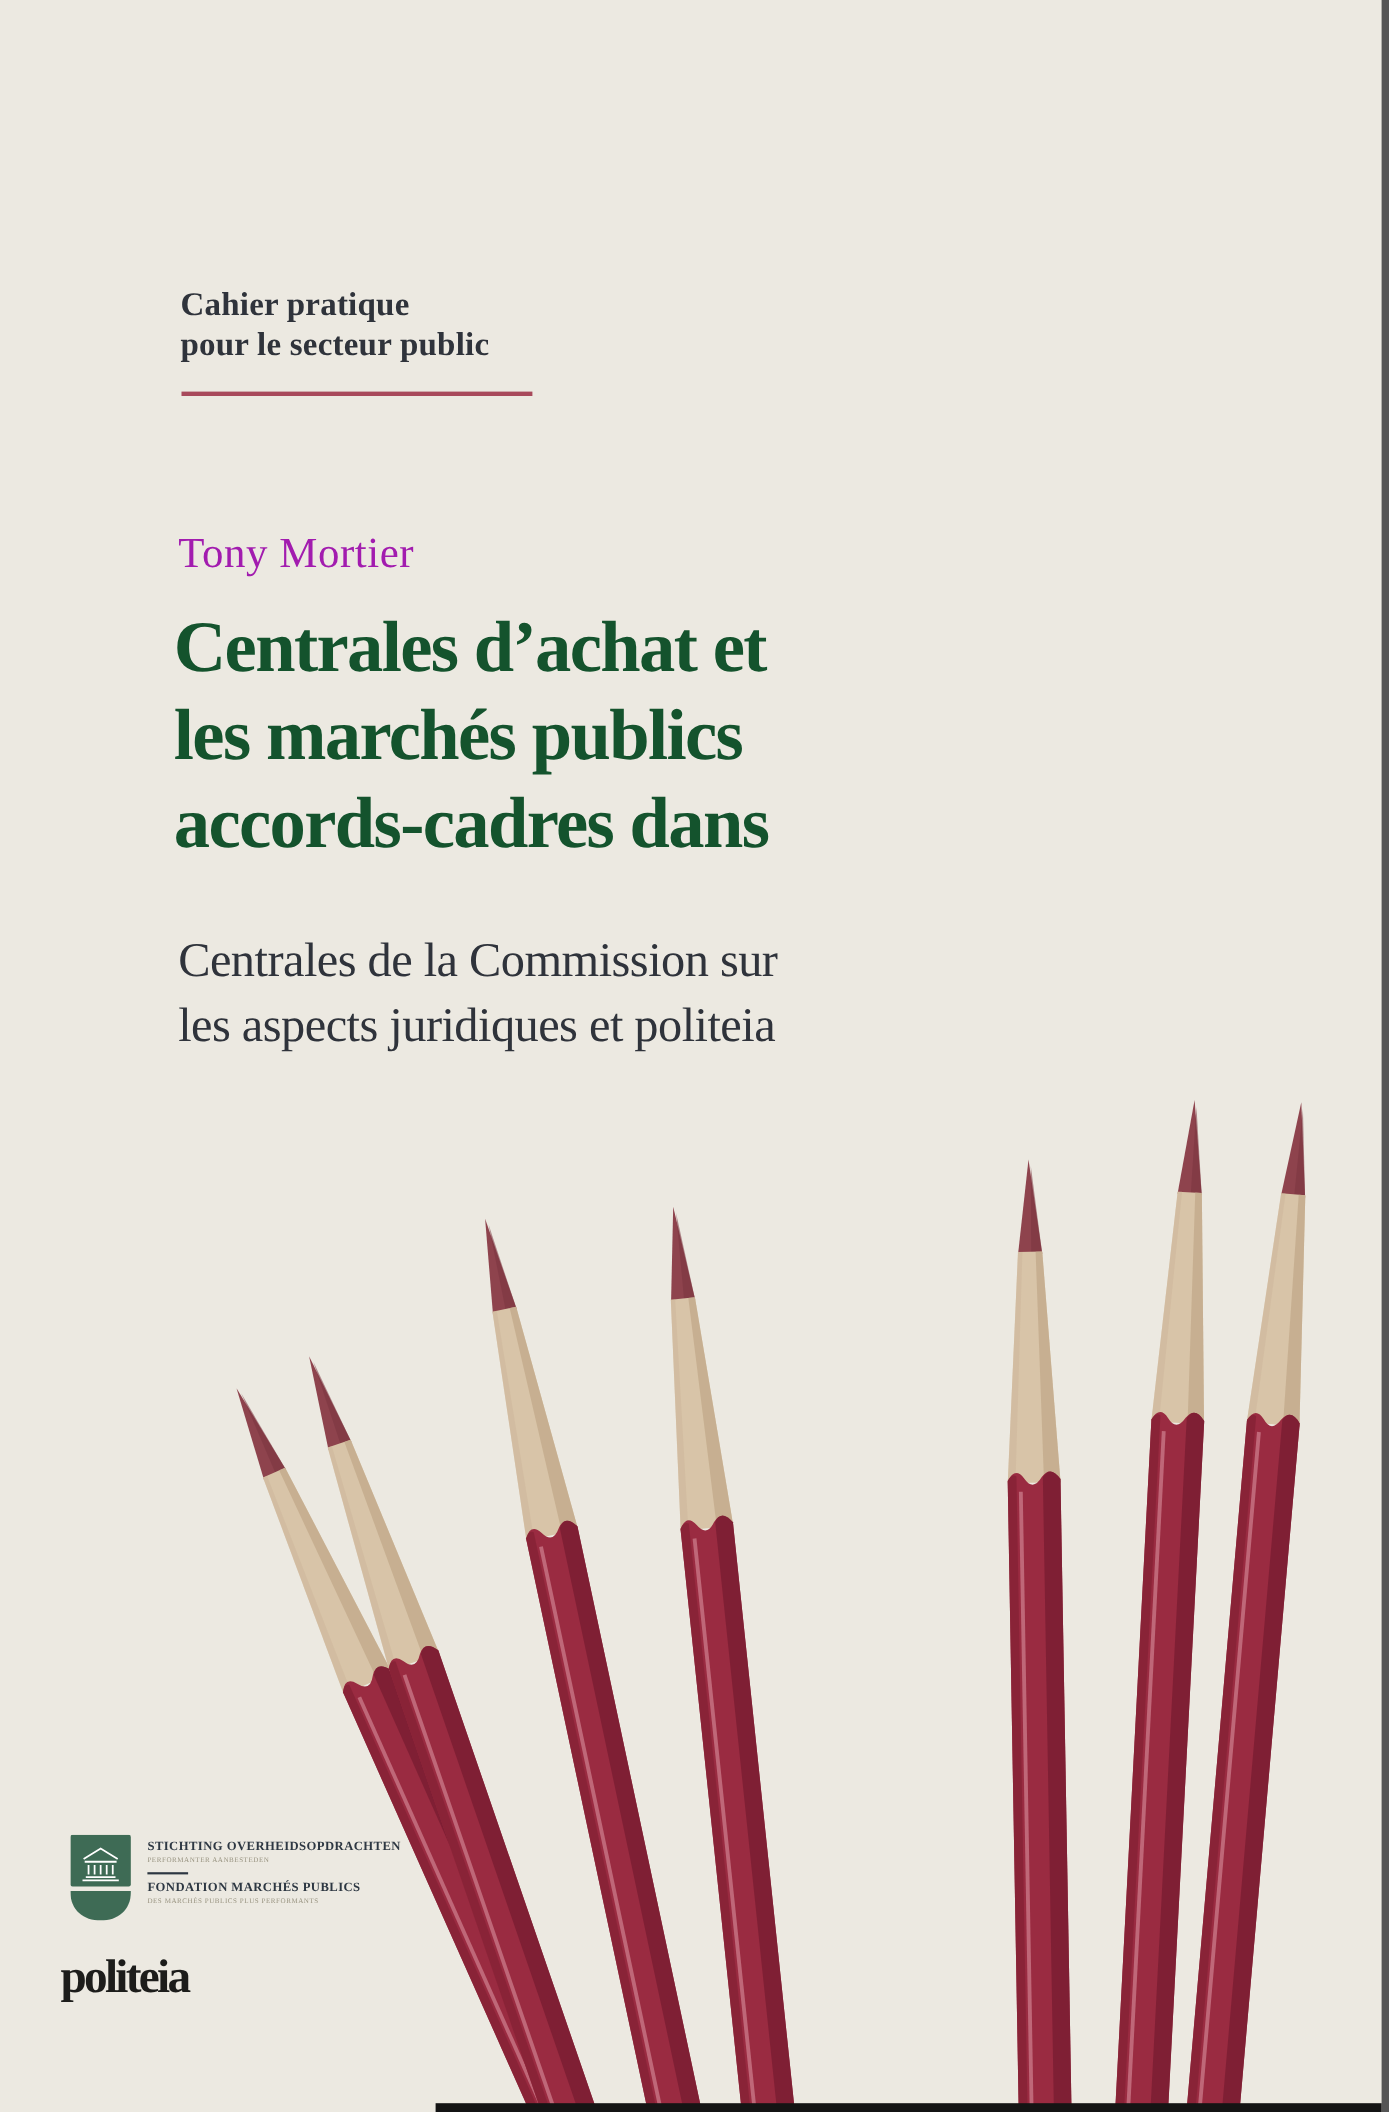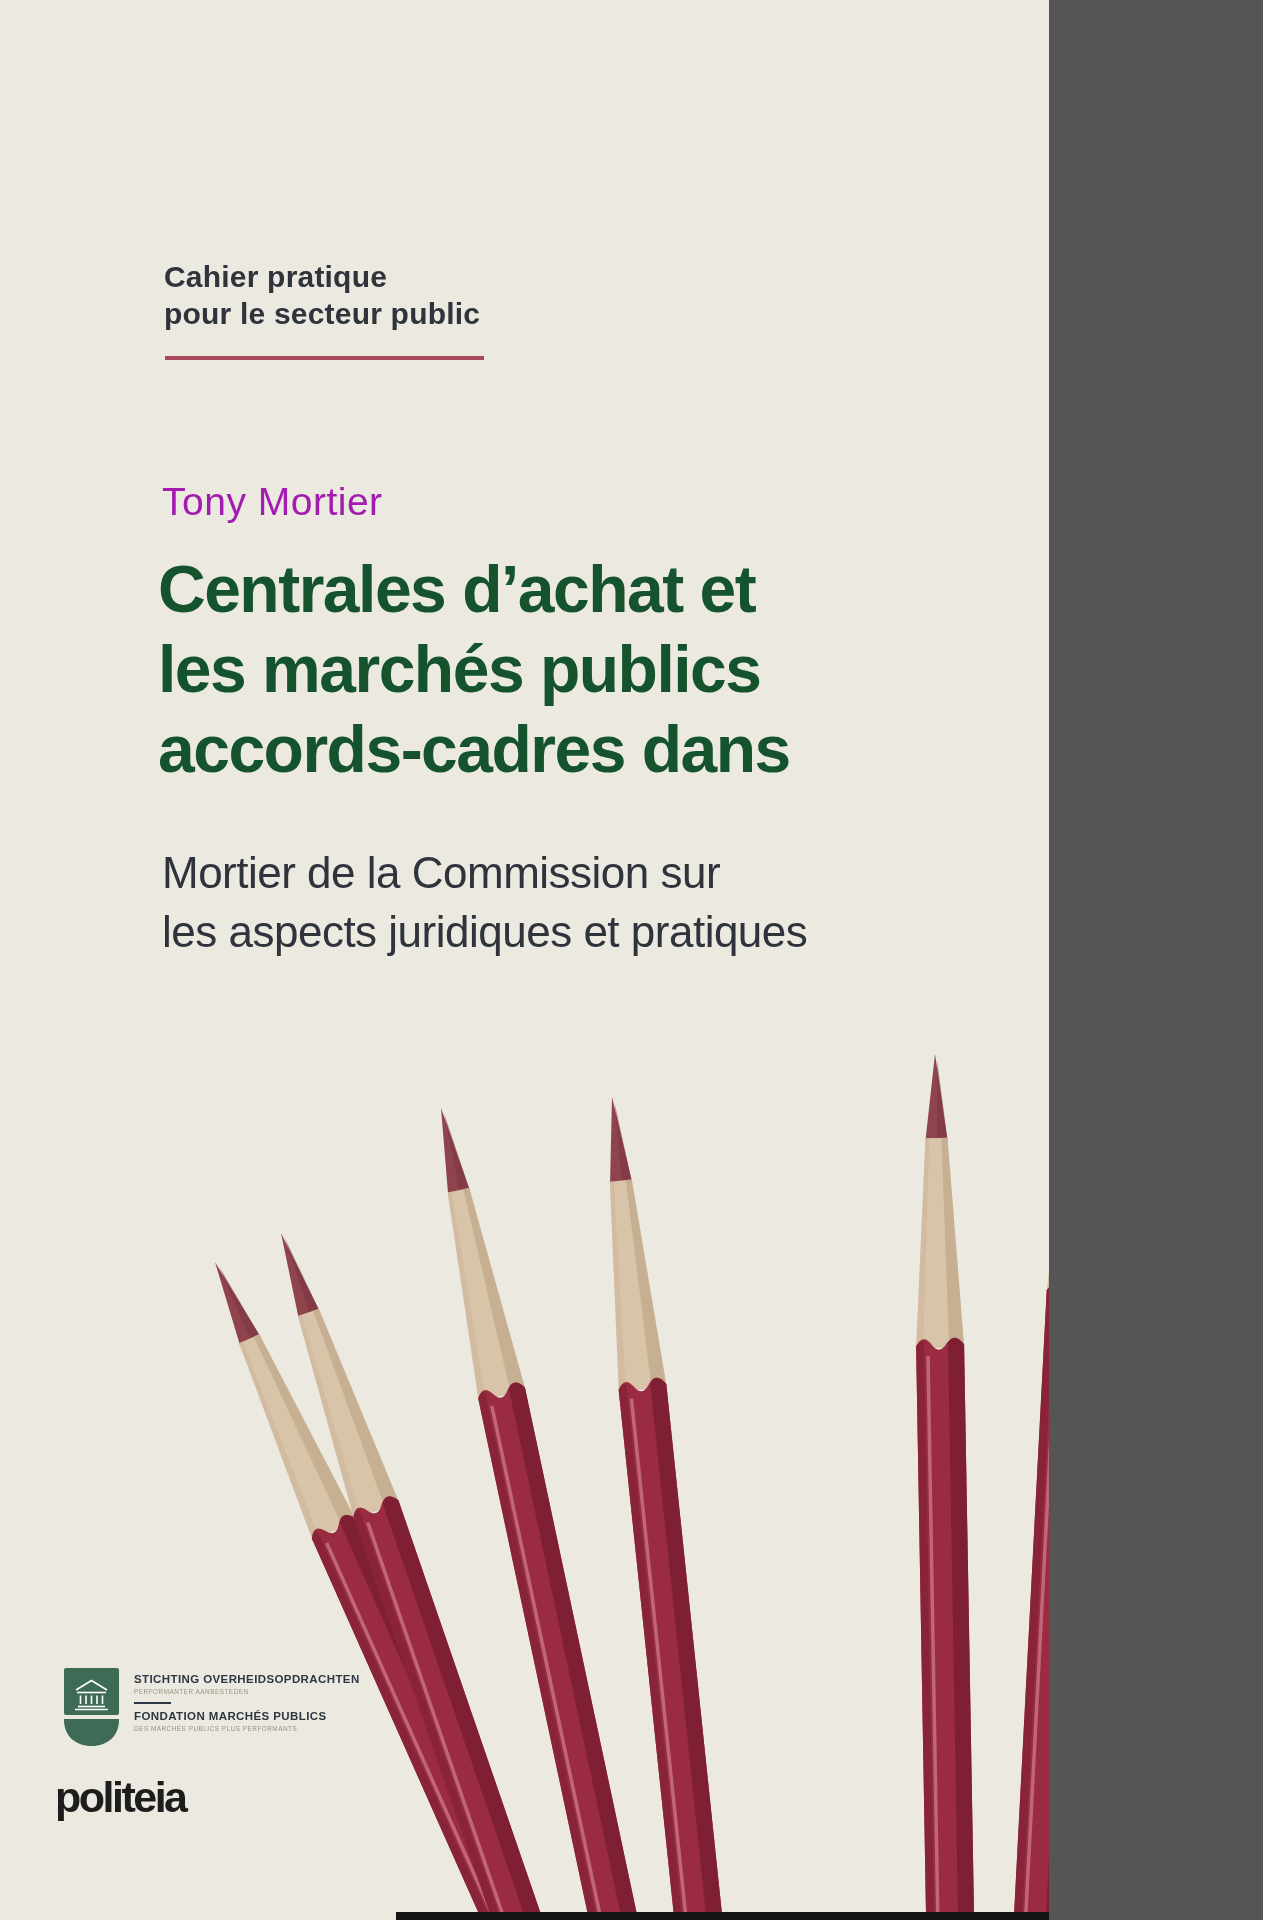--- a/index.html
+++ b/index.html
@@ -1,21 +1,21 @@
 <!DOCTYPE html>
 <html><head>
 <meta charset="utf-8">
 <style>
   html,body{margin:0;padding:0;background:#555;}
   .cover{
     position:relative;
-    width:1049px;height:1920px;
+    width:1256px;height:1920px;
     background:#ECE9E1;
     overflow:hidden;
-    font-family:Liberation Sans, sans-serif;
+    font-family:Liberation Serif, serif;
   }
   .series{
     position:absolute;left:164px;top:258px;
     font-size:30px;font-weight:700;line-height:37px;
     color:#2F333B;letter-spacing:0.2px;
   }
   .accent-rule{
     position:absolute;left:165px;top:356px;
     width:319px;height:4px;background:#A8495B;
   }
@@ -74,22 +74,22 @@
 
   <div class="author">Tony Mortier</div>
 
   <div class="title">
     <div>Centrales d’achat et</div>
     <div>les marchés publics</div>
     <div>accords-cadres dans</div>
   </div>
 
   <div class="subtitle">
-    <div>Mortier de la Commission sur</div>
-    <div>les aspects juridiques et pratiques</div>
+    <div>Centrales de la Commission sur</div>
+    <div>les aspects juridiques et politeia</div>
   </div>
 
   <svg class="pencils" viewBox="0 0 1263 1920" xmlns="http://www.w3.org/2000/svg" aria-hidden="true">
     <defs>
       <g id="pencil">
 
         <polygon points="0,0 11,86 -11,86" fill="#8E434D"></polygon>
         <polygon points="2,6 11,86 1,86" fill="#7A343F" opacity="0.55"></polygon>
 
         <polygon points="-11,84 11,84 24,294 -24,294" fill="#D8C4A8"></polygon>

